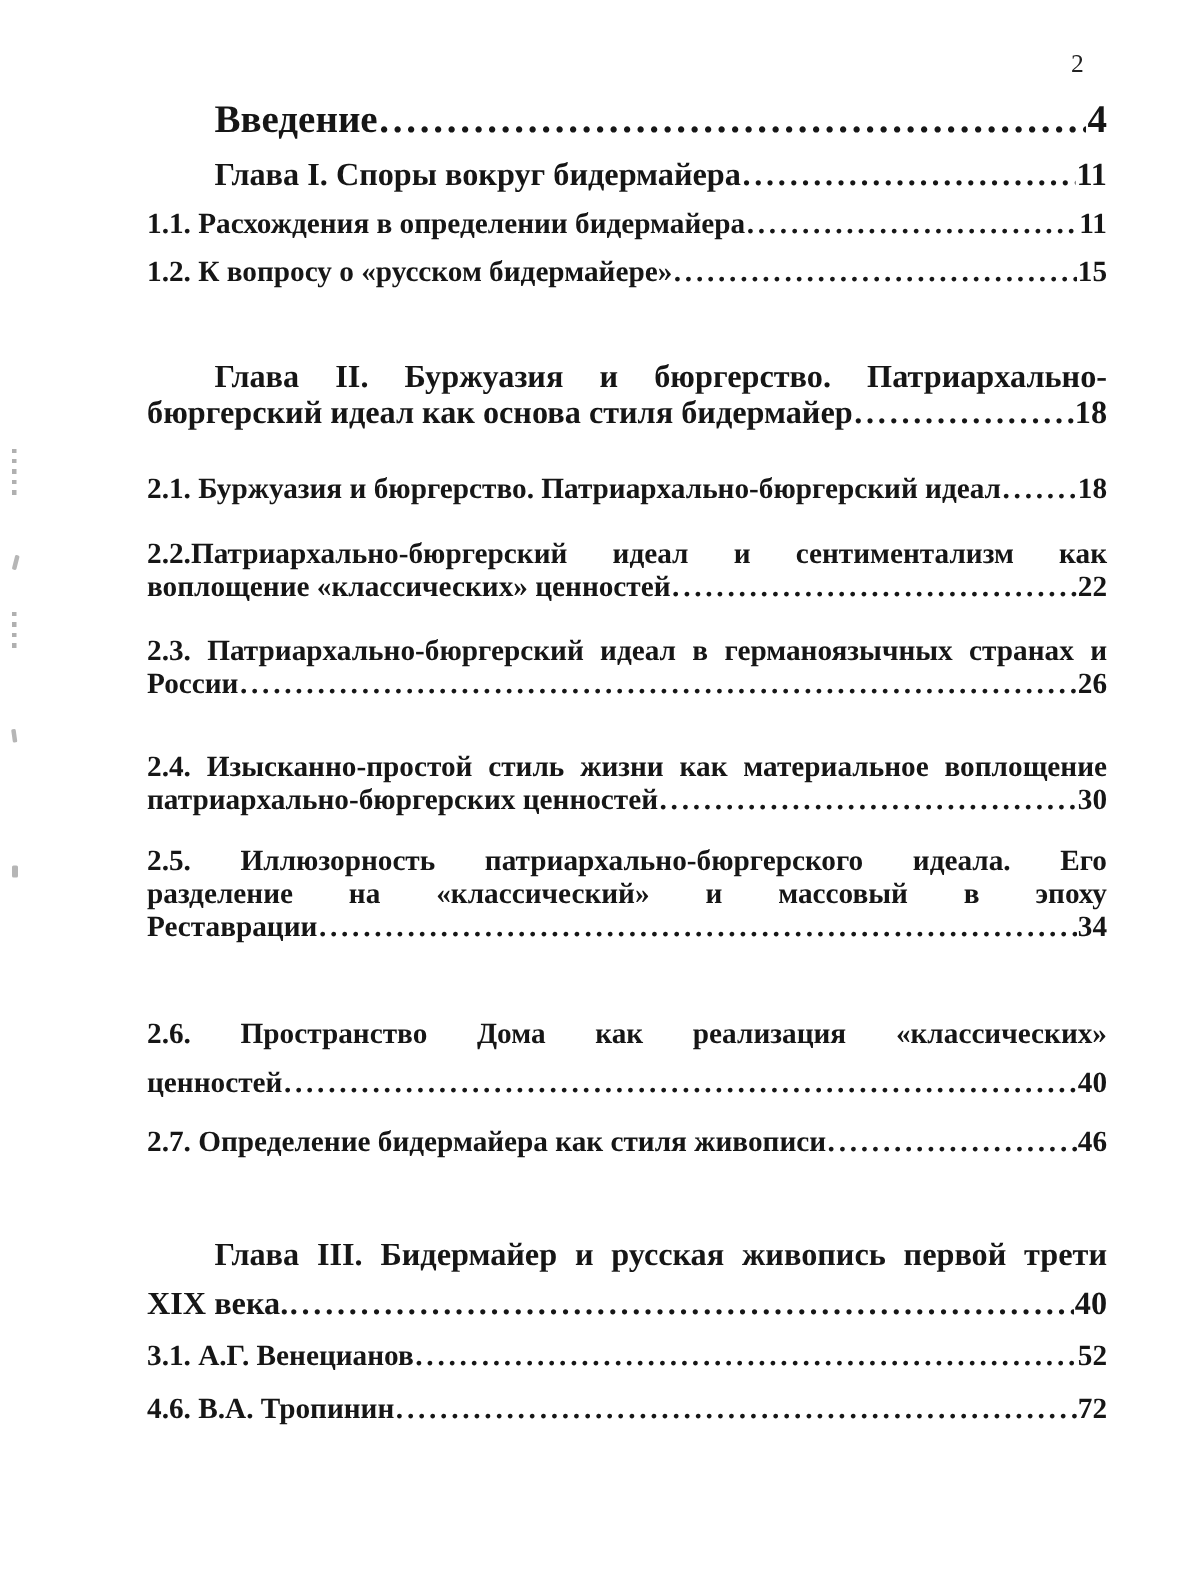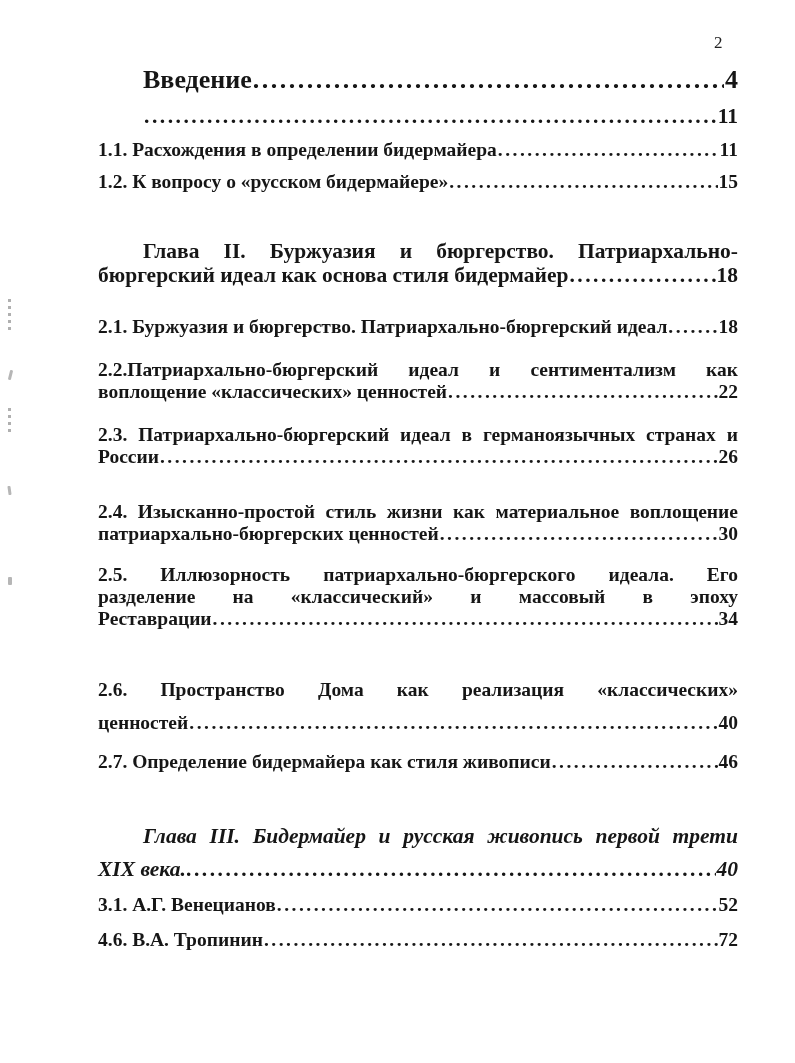--- a/index.html
+++ b/index.html
@@ -49,21 +49,21 @@
   .e3{top:171px;}
   .e4{top:239px;}
   .e5{top:316px;}
   .e6{top:359px;}
   .e7{top:424px;}
   .e8{top:501px;}
   .e9{top:564px;}
   .e10{top:655px;margin-top:18px;}
   .e10 .line{line-height:33px;}
   .e11{top:751px;}
-  .e12{top:820px;font-style:italic;}
+  .e12{top:820px;}
   .e12 .line{line-height:33px;}
   .e13{top:894px;}
   .e14{top:929px;}
 
   
   .art{position:absolute;opacity:.55;}
   .art-dots{width:3px;background:repeating-linear-gradient(#6f6f6f 0 3px,transparent 3px 7px);}
   .art-blob{width:3px;background:#7a7a7a;border-radius:1px;}
   .a1{left:8px;top:299px;height:32px;}
   .a2{left:9px;top:370px;height:10px;transform:rotate(14deg);}
@@ -81,20 +81,21 @@
         <div class="line flexline">
           <span class="ind"></span>
           <span class="txt">Введение</span>
           <span class="lead">................................................................................................................................................................</span>
           <span class="pg">4</span>
         </div>
       </div>
       <div class="entry chapter e1">
         <div class="line flexline">
           <span class="ind"></span>
+          <span class="txt">Глава I. Споры вокруг бидермайера</span>
           <span class="lead">................................................................................................................................................................</span>
           <span class="pg">11</span>
         </div>
       </div>
       <div class="entry item e2">
         <div class="line flexline">
           <span class="txt">1.1. Расхождения в определении бидермайера</span>
           <span class="lead">................................................................................................................................................................</span>
           <span class="pg">11</span>
         </div>

